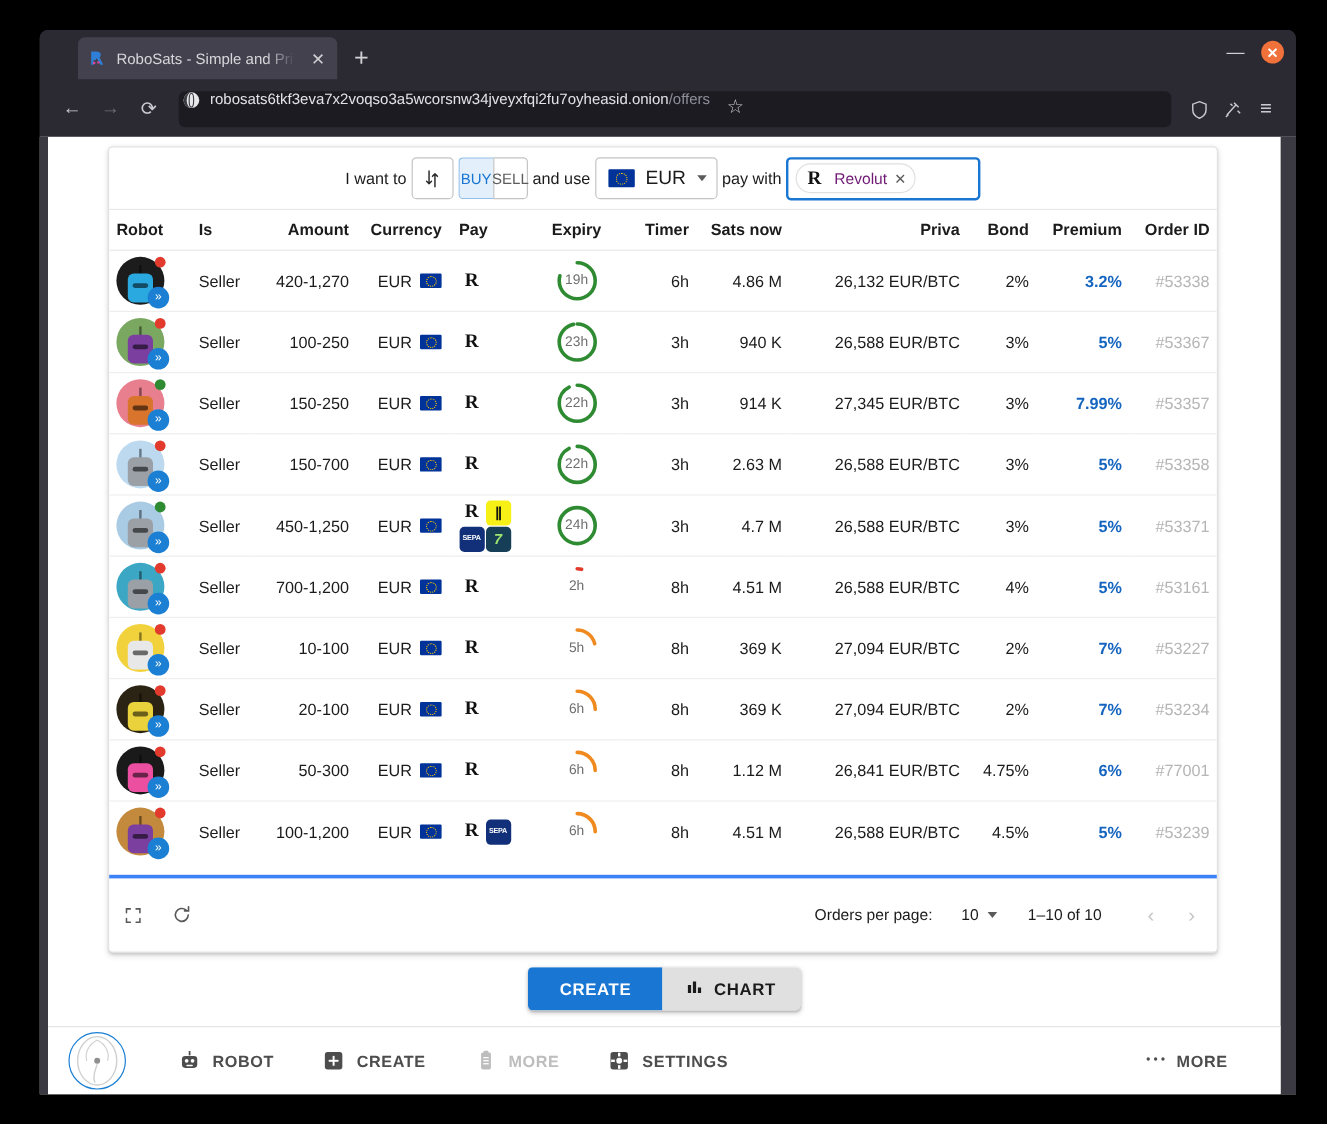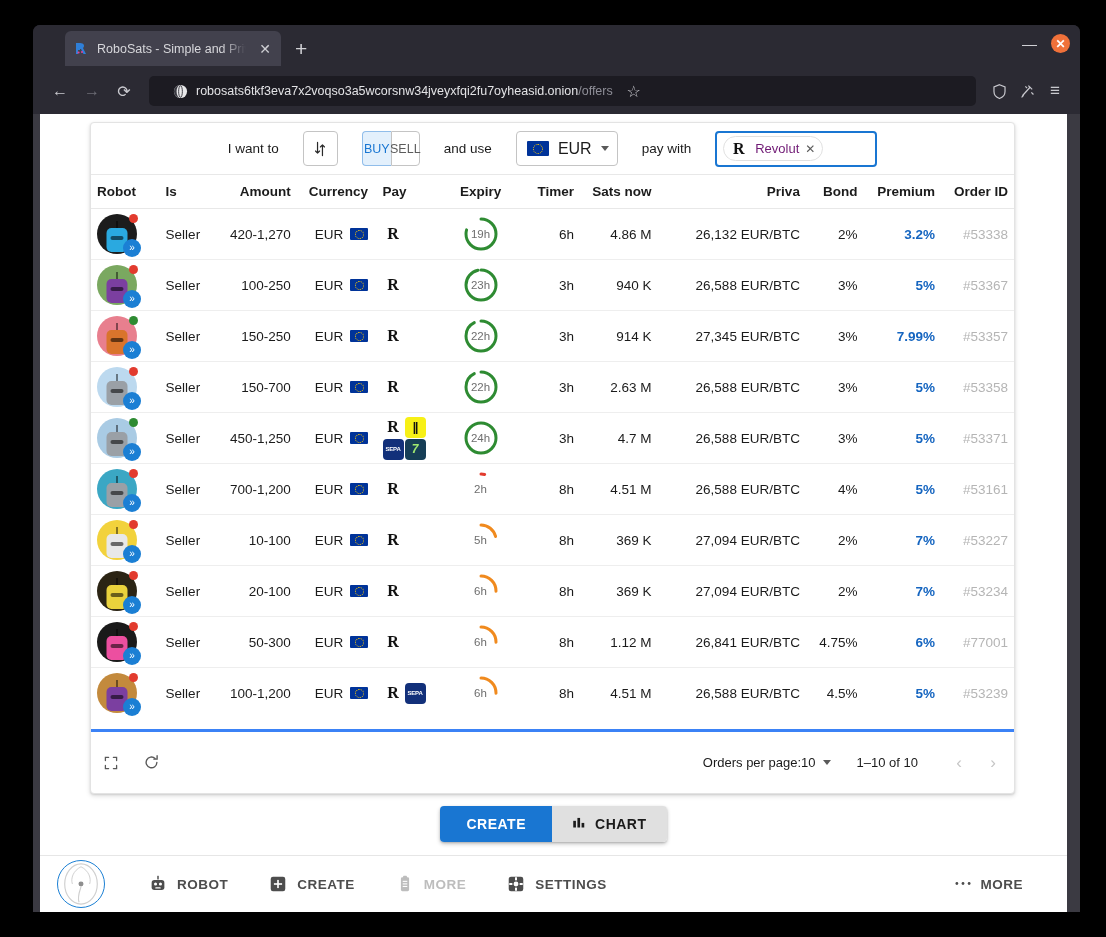--- a/index.html
+++ b/index.html
@@ -71,21 +71,21 @@
   }
   .nav-btn {
     width: 30px; height: 30px; flex: none;
     display: flex; align-items: center; justify-content: center;
     color: #c9c9cf; font-size: 16px; cursor: pointer; border-radius: 4px;
   }
   .nav-btn.disabled { color: #6d6d76; }
   #url-bar {
     flex: 1; height: 30px; background: #1c1b22;
     border-radius: 5px; margin: 0 8px;
-    display: flex; align-items: center; padding: 0 24px; gap: 8px;
+    display: flex; padding: 0 3px; gap: 8px;
   }
   #onion-icon { flex: none; width: 15px; height: 15px; }
   #url-text { font-size: 12.5px; color: #e3e3e6; white-space: nowrap; }
   #url-text .path { color: #8f8f98; }
   #url-star, .tool-btn {
     width: 26px; height: 26px; flex: none;
     display: flex; align-items: center; justify-content: center;
     color: #c9c9cf; cursor: pointer;
   }
 
@@ -119,21 +119,21 @@
     border-radius: 4px;
     box-shadow: 0 2px 5px rgba(0,0,0,0.13), 0 1px 2px rgba(0,0,0,0.10);
     display: flex; flex-direction: column;
   }
 
   
   #filter-bar {
     height: 52px; flex: none;
     border-bottom: 1px solid #e8e8e8;
     display: flex; align-items: center; justify-content: center;
-    gap: 24px; padding: 0 10px;
+    gap: 4px; padding: 0 10px;
   }
   .filter-label { font-size: 13.5px; color: #1b1b1b; }
   #swap-btn {
     width: 35px; height: 35px; border: 1px solid #c4c4c4;
     border-radius: 4px; background: #fff;
     display: flex; align-items: center; justify-content: center;
     cursor: pointer;
   }
   #buysell-group { display: flex; height: 35px; }
   .bs-btn {
@@ -275,21 +275,21 @@
   .foot-icon-btn {
     width: 32px; height: 32px; color: #585858;
     display: flex; align-items: center; justify-content: center; cursor: pointer;
   }
   #footer-right {
     margin-left: auto; display: flex; align-items: center; gap: 0;
   }
   #orders-per-page-label { font-size: 13px; color: #1b1b1b; }
   #rows-select {
     display: flex; align-items: center; gap: 7px;
-    margin-left: 0; cursor: pointer;
+    margin-left: 24px; cursor: pointer;
   }
   #rows-value { font-size: 13px; color: #1b1b1b; }
   #range-label { font-size: 13px; color: #1b1b1b; margin-left: 26px; }
   .page-arrow {
     width: 34px; height: 34px; color: #c6c6c6; font-size: 17px;
     display: flex; align-items: center; justify-content: center; cursor: pointer;
   }
   #prev-page { margin-left: 24px; }
 
   

